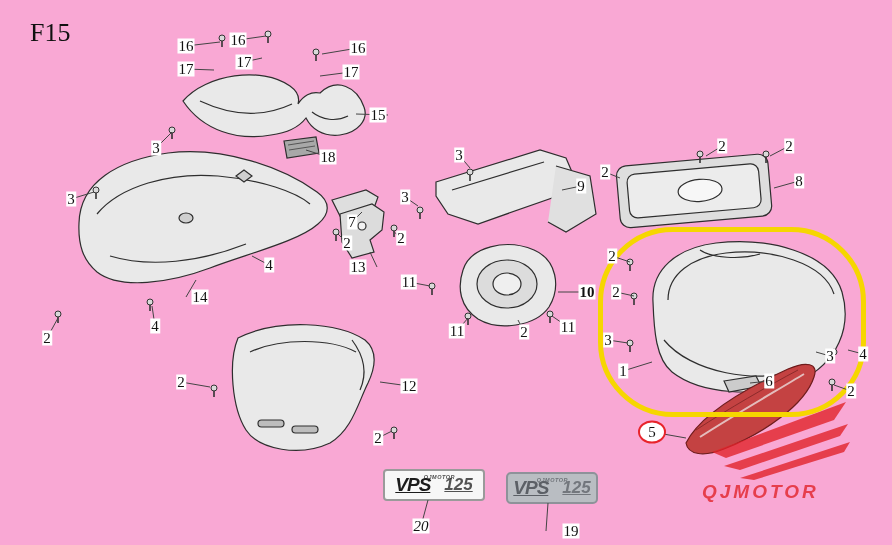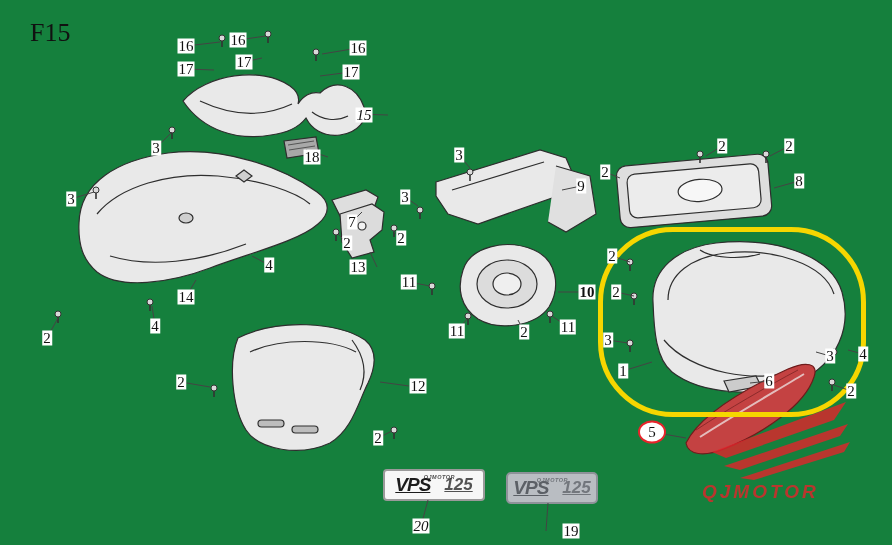--- a/index.html
+++ b/index.html
@@ -1,17 +1,17 @@
 <!DOCTYPE html>
 <html><head>
 <meta charset="utf-8">
 <style>
   html,body{margin:0;padding:0;background:#fff;}
   #stage{
-    position:relative;width:892px;height:545px;background:#15803d;
+    position:relative;width:892px;height:545px;background:#f9a8d4;
     overflow:hidden;font-family:"Liberation Serif",serif;
   }
   #diagram{position:absolute;left:0;top:0;z-index:0;}
   #leader-lines{position:absolute;left:0;top:0;z-index:3;pointer-events:none;}
   #figure-label{
     position:absolute;left:30px;top:18px;z-index:4;
     font:26px "Liberation Serif",serif;color:#111;
   }
   #highlight-oval{
     position:absolute;left:598px;top:227px;width:258px;height:180px;
@@ -231,45 +231,45 @@
       <span class="num">125</span>
     <span class="tag">QJMOTOR</span>
   </div>
 
 <div class="callout" style="left: 186px; top: 46px;">16</div>
     <div class="callout" style="left: 238px; top: 40px;">16</div>
     <div class="callout" style="left: 186px; top: 69px;">17</div>
     <div class="callout" style="left: 244px; top: 62px;">17</div>
     <div class="callout" style="left: 358px; top: 48px;">16</div>
     <div class="callout" style="left: 351px; top: 72px;">17</div>
-    <div class="callout" style="left: 364px; top: 115px; font-style: italic;">15</div>
-    <div class="callout" style="left: 312px; top: 157px;">18</div>
+    <div class="callout" style="left: 378px; top: 115px;">15</div>
+    <div class="callout" style="left: 328px; top: 157px;">18</div>
     <div class="callout" style="left: 156px; top: 148px;">3</div>
     <div class="callout" style="left: 71px; top: 199px;">3</div>
     <div class="callout" style="left: 47px; top: 338px;">2</div>
     <div class="callout" style="left: 155px; top: 326px;">4</div>
     <div class="callout" style="left: 269px; top: 265px;">4</div>
-    <div class="callout" style="left: 186px; top: 297px;">14</div>
+    <div class="callout" style="left: 200px; top: 297px;">14</div>
     <div class="callout" style="left: 352px; top: 222px;">7</div>
     <div class="callout" style="left: 358px; top: 267px;">13</div>
     <div class="callout" style="left: 347px; top: 243px;">2</div>
     <div class="callout" style="left: 401px; top: 238px;">2</div>
     <div class="callout" style="left: 405px; top: 197px;">3</div>
     <div class="callout" style="left: 459px; top: 155px;">3</div>
     <div class="callout" style="left: 581px; top: 186px;">9</div>
     <div class="callout" style="left: 605px; top: 172px;">2</div>
     <div class="callout" style="left: 722px; top: 146px;">2</div>
     <div class="callout" style="left: 789px; top: 146px;">2</div>
     <div class="callout" style="left: 799px; top: 181px;">8</div>
     <div class="callout" style="left: 409px; top: 282px;">11</div>
     <div class="callout" style="left: 457px; top: 331px;">11</div>
     <div class="callout" style="left: 568px; top: 327px;">11</div>
     <div class="callout" style="left: 587px; top: 292px; font-weight: bold;">10</div>
     <div class="callout" style="left: 524px; top: 332px;">2</div>
-    <div class="callout" style="left: 418px; top: 386px;">12</div>
+    <div class="callout" style="left: 409px; top: 386px;">12</div>
     <div class="callout" style="left: 181px; top: 382px;">2</div>
     <div class="callout" style="left: 378px; top: 438px;">2</div>
     <div class="callout" style="left: 612px; top: 256px;">2</div>
     <div class="callout" style="left: 616px; top: 292px;">2</div>
     <div class="callout" style="left: 608px; top: 340px;">3</div>
     <div class="callout" style="left: 623px; top: 371px;">1</div>
     <div class="callout" style="left: 769px; top: 381px;">6</div>
     <div class="callout" style="left: 851px; top: 391px;">2</div>
     <div class="callout" style="left: 830px; top: 356px;">3</div>
     <div class="callout" style="left: 863px; top: 354px;">4</div>

